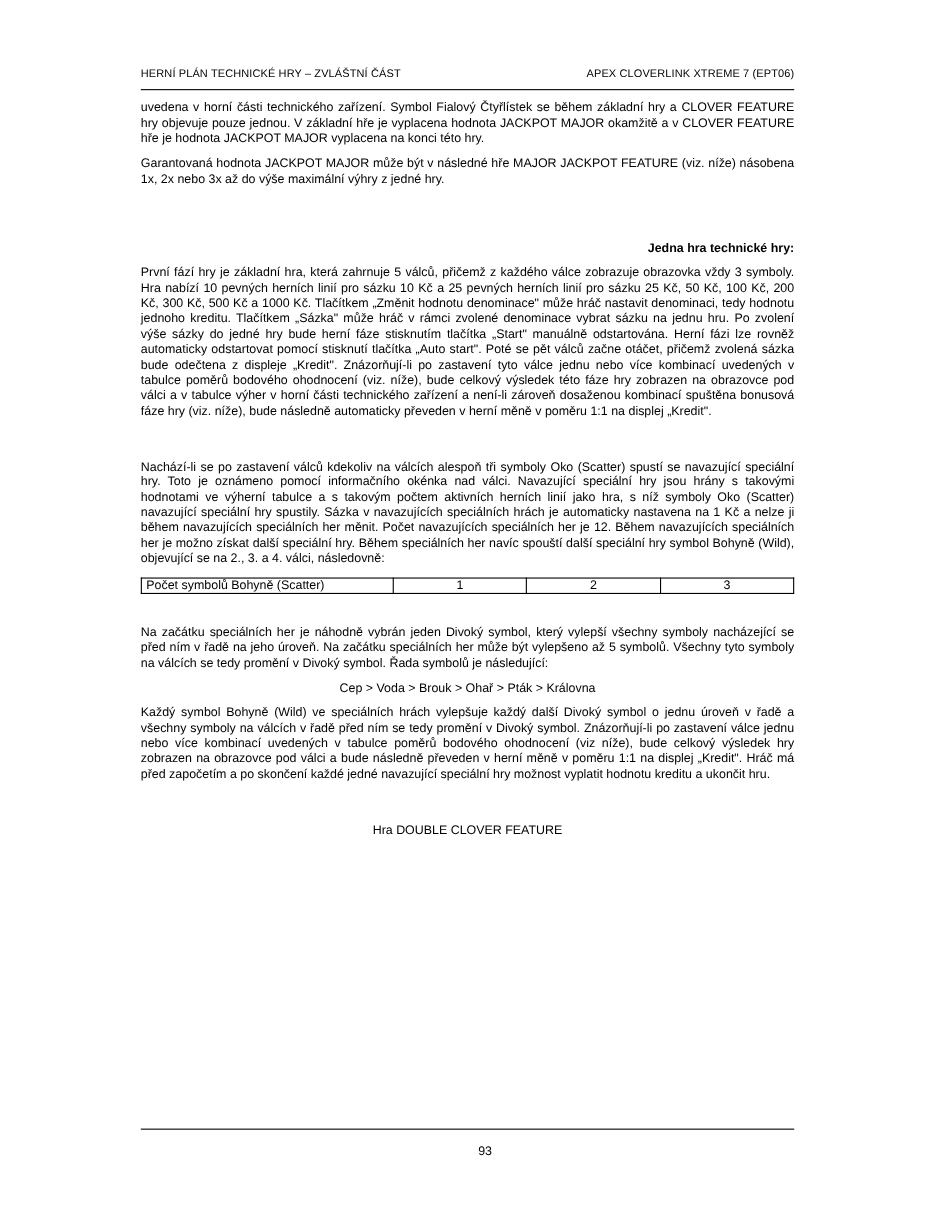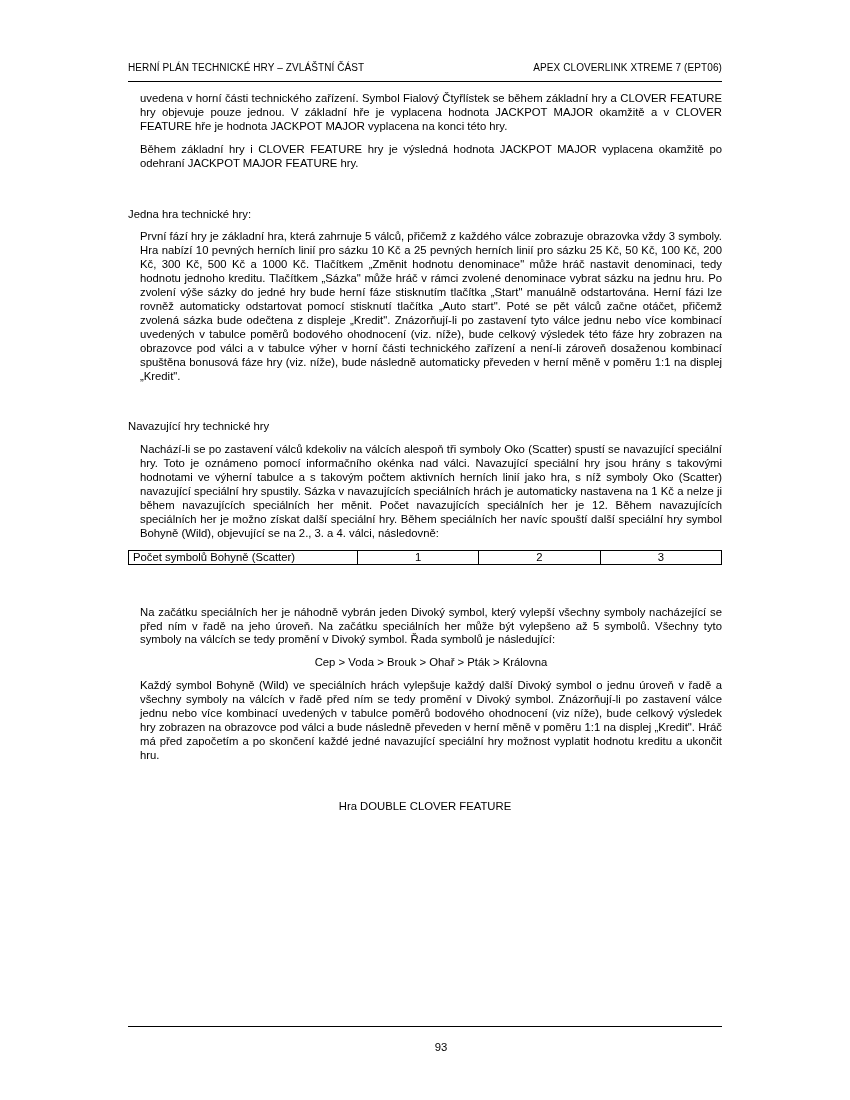--- a/index.html
+++ b/index.html
@@ -13,28 +13,28 @@
     font-size: 10px; letter-spacing: 0.1px;
   }
   .header-rule {
     position: absolute; left: 128px; top: 81px; width: 594px; height: 0;
     border-top: 1.6px solid #000;
   }
   .content {
     position: absolute; left: 128px; top: 92px; width: 594px;
     font-size: 11.3px; line-height: 13.9px;
   }
-  .content p { margin: 0 0 9px 12px; text-align: justify; }
-  .h-bold { font-weight: normal; margin: 0 0 9px 0; }
+  .content p { margin: 0 0 9px 0; text-align: justify; }
+  .h-bold { font-weight: bold; margin: 12px 0 9px 0; text-align: right; }
   .h-plain { margin: 0 0 9px 0; text-align: center; }
   .gap-lg { height: 28px; }
   .gap-md { height: 22px; }
   .center-line { text-align: center !important; }
   table.spec {
-    width: 594px; border-collapse: collapse; margin: 0 0 19px 0;
+    width: 594px; border-collapse: collapse; margin: 0 0 7px 0;
     font-size: 11.3px; line-height: 13px;
   }
   table.spec td {
     border: 1px solid #000; padding: 0 0 0 4px; height: 13px;
   }
   table.spec td.num { text-align: center; padding: 0; }
   table.spec td.lbl { width: 224px; }
   .footer-rule {
     position: absolute; left: 128px; top: 1026px; width: 594px; height: 0;
     border-top: 1.6px solid #000;
@@ -48,30 +48,29 @@
 <body>
 
 <div class="page-header">
   <span>HERNÍ PLÁN TECHNICKÉ HRY – ZVLÁŠTNÍ ČÁST</span>
   <span>APEX CLOVERLINK XTREME 7 (EPT06)</span>
 </div>
 <div class="header-rule"></div>
 
 <div class="content">
   <p>uvedena v horní části technického zařízení. Symbol Fialový Čtyřlístek se během základní hry a CLOVER FEATURE hry objevuje pouze jednou. V základní hře je vyplacena hodnota JACKPOT MAJOR okamžitě a v CLOVER FEATURE hře je hodnota JACKPOT MAJOR vyplacena na konci této hry.</p>
-  <p>Během základní hry i CLOVER FEATURE hry je výsledná hodnota JACKPOT MAJOR vyplacena okamžitě po odehraní JACKPOT MAJOR FEATURE hry.</p>
+  <p>Garantovaná hodnota JACKPOT MAJOR může být v následné hře MAJOR JACKPOT FEATURE (viz. níže) násobena 1x, 2x nebo 3x až do výše maximální výhry z jedné hry.</p>
 
   <div class="gap-lg"></div>
 
   <div class="h-bold">Jedna hra technické hry:</div>
   <p>První fází hry je základní hra, která zahrnuje 5 válců, přičemž z každého válce zobrazuje obrazovka vždy 3 symboly. Hra nabízí 10 pevných herních linií pro sázku 10 Kč a 25 pevných herních linií pro sázku 25 Kč, 50 Kč, 100 Kč, 200 Kč, 300 Kč, 500 Kč a 1000 Kč. Tlačítkem „Změnit hodnotu denominace" může hráč nastavit denominaci, tedy hodnotu jednoho kreditu. Tlačítkem „Sázka" může hráč v rámci zvolené denominace vybrat sázku na jednu hru. Po zvolení výše sázky do jedné hry bude herní fáze stisknutím tlačítka „Start" manuálně odstartována. Herní fázi lze rovněž automaticky odstartovat pomocí stisknutí tlačítka „Auto start". Poté se pět válců začne otáčet, přičemž zvolená sázka bude odečtena z displeje „Kredit". Znázorňují-li po zastavení tyto válce jednu nebo více kombinací uvedených v tabulce poměrů bodového ohodnocení (viz. níže), bude celkový výsledek této fáze hry zobrazen na obrazovce pod válci a v tabulce výher v horní části technického zařízení a není-li zároveň dosaženou kombinací spuštěna bonusová fáze hry (viz. níže), bude následně automaticky převeden v herní měně v poměru 1:1 na displej „Kredit".</p>
 
   <div class="gap-lg"></div>
 
-  <div class="h-bold">Navazující hry technické hry</div>
   <p>Nachází-li se po zastavení válců kdekoliv na válcích alespoň tři symboly Oko (Scatter) spustí se navazující speciální hry. Toto je oznámeno pomocí informačního okénka nad válci. Navazující speciální hry jsou hrány s takovými hodnotami ve výherní tabulce a s takovým počtem aktivních herních linií jako hra, s níž symboly Oko (Scatter) navazující speciální hry spustily. Sázka v navazujících speciálních hrách je automaticky nastavena na 1 Kč a nelze ji během navazujících speciálních her měnit. Počet navazujících speciálních her je 12. Během navazujících speciálních her je možno získat další speciální hry. Během speciálních her navíc spouští další speciální hry symbol Bohyně (Wild), objevující se na 2., 3. a 4. válci, následovně:</p>
 
   <table class="spec">
     <tbody>
         <tr>
       <td class="lbl">Počet symbolů Bohyně (Scatter)</td>
       <td class="num">1</td>
       <td class="num">2</td>
       <td class="num">3</td>
     </tr>

